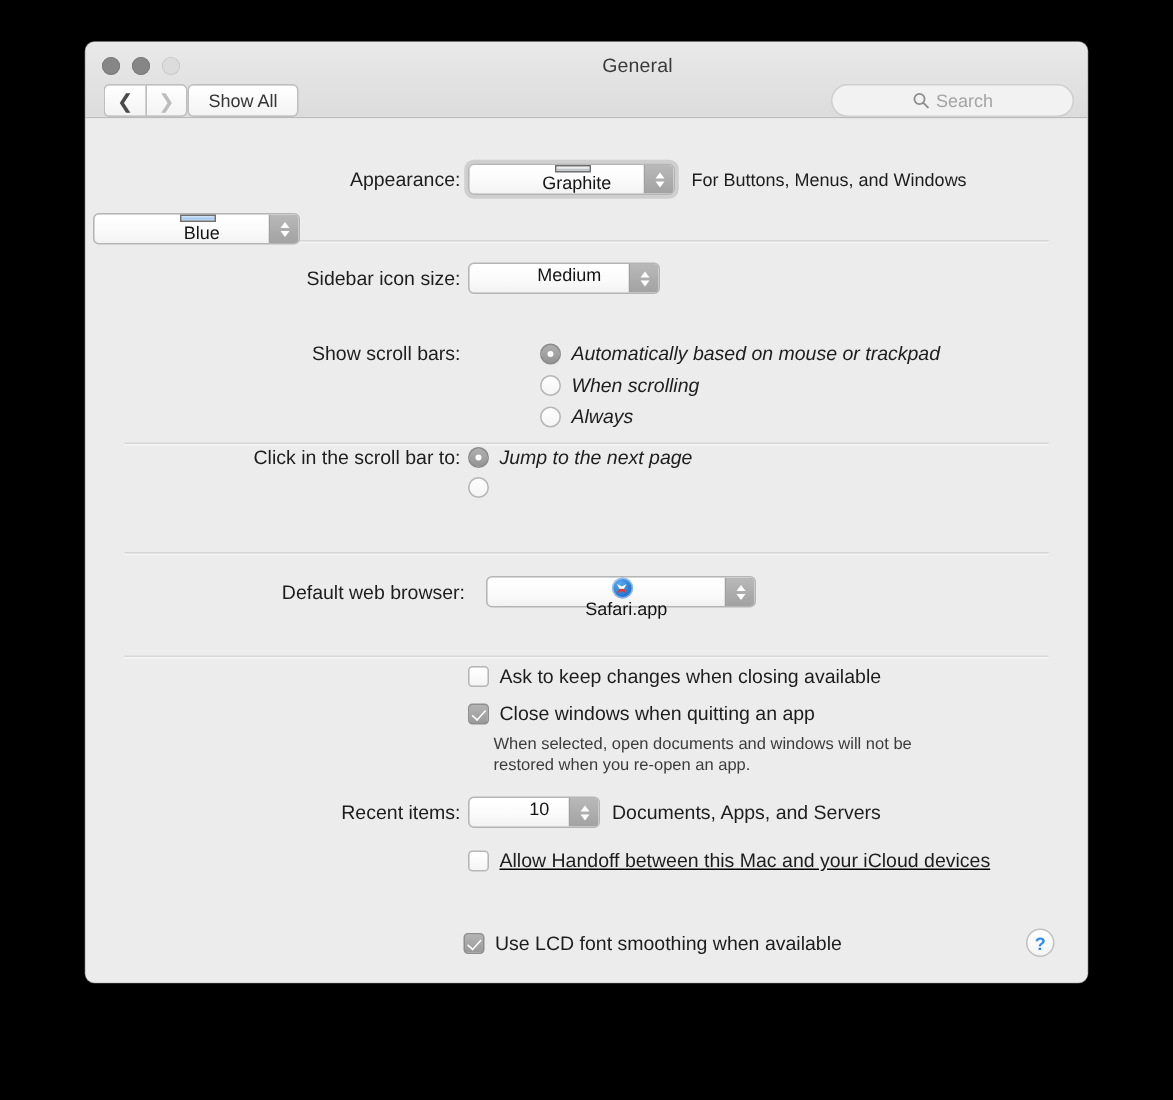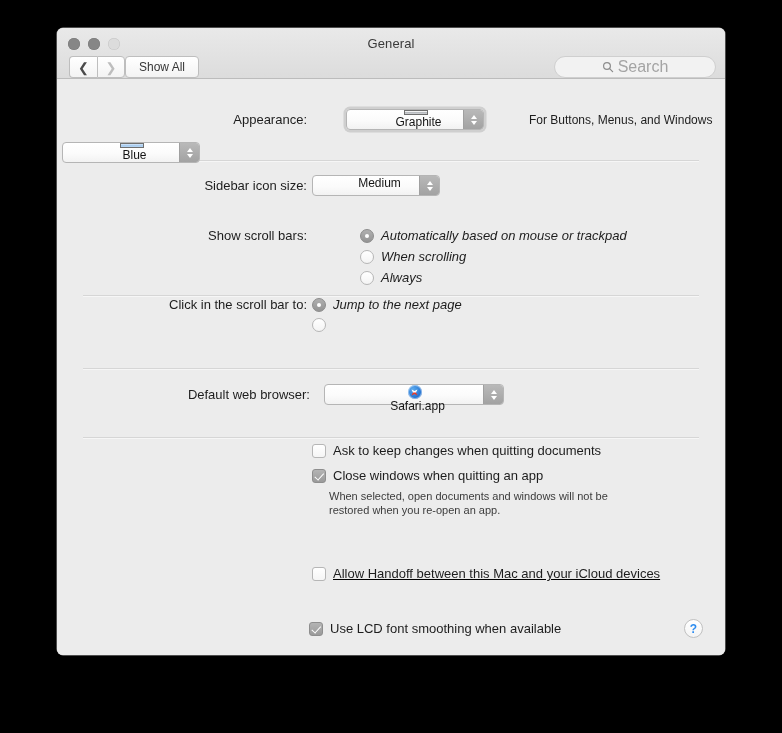--- a/index.html
+++ b/index.html
@@ -53,20 +53,21 @@
 
   .win-title {
     position: absolute;
     top: 8px;
     left: 0;
     width: 100%;
     text-align: center;
     font-size: 13px;
     color: #3a3a3a;
     letter-spacing: 0.1px;
+    padding-left: 34px;
   }
 
   .toolbar-row {
     position: absolute;
     top: 27px;
     left: 0;
     width: 100%;
     height: 23px;
   }
 
@@ -118,21 +119,21 @@
     border-radius: 11px;
     background: #f2f2f2;
     border: 1px solid #cfcfcf;
     box-sizing: border-box;
     display: flex;
     align-items: center;
     justify-content: center;
   }
   .searchfield .sicon { margin-right: 4px; display: flex; }
   .searchfield .splaceholder {
-    font-size: 16px;
+    font-size: 12px;
     color: #a4a4a4;
   }
 
   
   .content {
     position: relative;
     height: 577px;
     background: #ececec;
   }
 
@@ -357,21 +358,21 @@
     </div>
   </div>
 
   <div class="content">
 
     <div class="sep s1"></div>
     <div class="sep s2"></div>
     <div class="sep s3"></div>
     <div class="sep s4"></div>
 
-    <div class="row" style="top:30px; left:0;gap:34px;">
+    <div class="row" style="top:30px; left:0;">
       <div class="lblcol lbl" style="position:relative; width:250px;">Appearance:</div>
       <div class="popup focused" style="width:138px; margin-left:5px;">
         <span class="swatch graphite"></span>
         <span>Graphite</span>
         <span class="arrows">
           <span class="arrowup"></span>
             <span class="arrowdn"></span>
         </span>
       </div>
       <div class="txt" style="margin-left:11px; font-size:12px;">For Buttons, Menus, and Windows</div>
@@ -437,33 +438,44 @@
         <span>Safari.app</span>
         <span class="arrows">
           <span class="arrowup"></span>
             <span class="arrowdn"></span>
         </span>
       </div>
     </div>
 
     <div class="row" style="top:364px; left:255px;">
       <span class="checkbox"></span>
-      <span class="txt">Ask to keep changes when quitting documents</span>
+      <span class="txt">Ask to keep changes when closing available</span>
     </div>
 
     <div class="row" style="top:389px; left:255px;">
       <span class="checkbox on"></span>
       <span class="txt">Close windows when quitting an app</span>
     </div>
 
     <div style="position:absolute; top:410px; left:272px;">
       <div class="txt-small">When selected, open documents and windows will not be</div>
       <div class="txt-small">restored when you re-open an app.</div>
     </div>
 
+    <div class="row" style="top:452px; left:0;">
+      <div class="lblcol lbl" style="position:relative; width:250px;">Recent items:</div>
+      <div class="popup" style="width:88px; margin-left:5px;">
+        <span>10</span>
+        <span class="arrows">
+          <span class="arrowup"></span>
+            <span class="arrowdn"></span>
+        </span>
+      </div>
+      <div class="txt" style="margin-left:8px;">Documents, Apps, and Servers</div>
+    </div>
 
     <div class="row" style="top:487px; left:255px;text-decoration:underline;">
       <span class="checkbox"></span>
       <span class="txt">Allow Handoff between this Mac and your iCloud devices</span>
     </div>
 
     <div class="row" style="top:542px; left:252px;">
       <span class="checkbox on"></span>
       <span class="txt">Use LCD font smoothing when available</span>
     </div>

